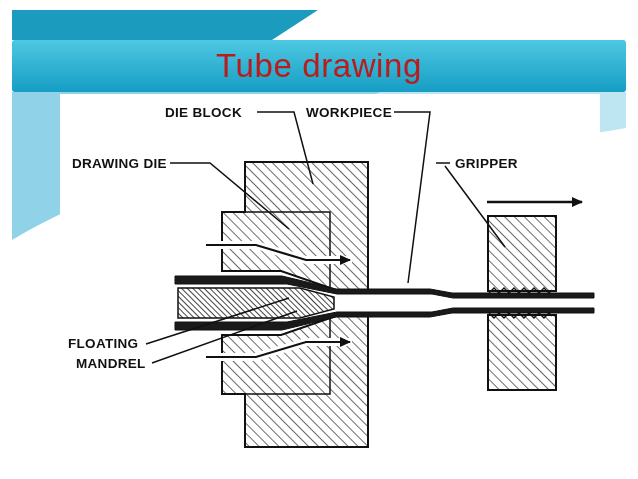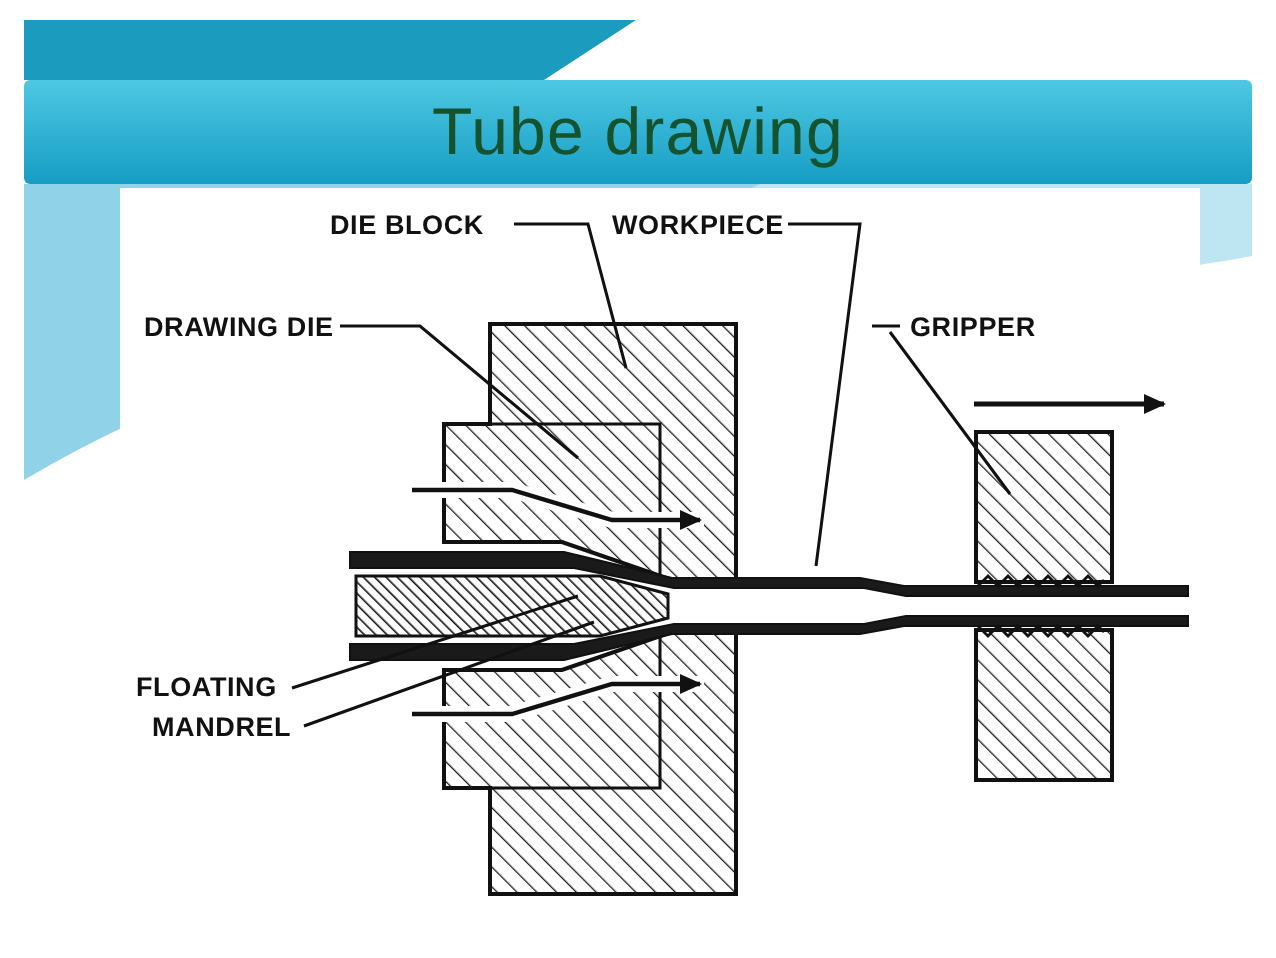--- a/index.html
+++ b/index.html
@@ -5,21 +5,21 @@
   html,body{margin:0;padding:0;}
   body{
     width:638px;height:479px;position:relative;overflow:hidden;
     background:#ffffff;
     font-family:"Liberation Sans", sans-serif;
   }
   svg.layer{position:absolute;left:0;top:0;width:638px;height:479px;}
   .title{
     position:absolute;left:12px;top:40px;width:614px;height:52px;
     display:flex;align-items:center;justify-content:center;
-    color:#14532d;font-size:33px;font-weight:400;letter-spacing:.6px;
+    color:#b91c1c;font-size:33px;font-weight:400;letter-spacing:.6px;
     z-index:3;
   }
   .diagram-label{
     font-family:"Liberation Sans", sans-serif;
     font-size:13.5px;font-weight:bold;fill:#111;letter-spacing:.3px;
   }
 </style>
 </head>
 <body>
 

